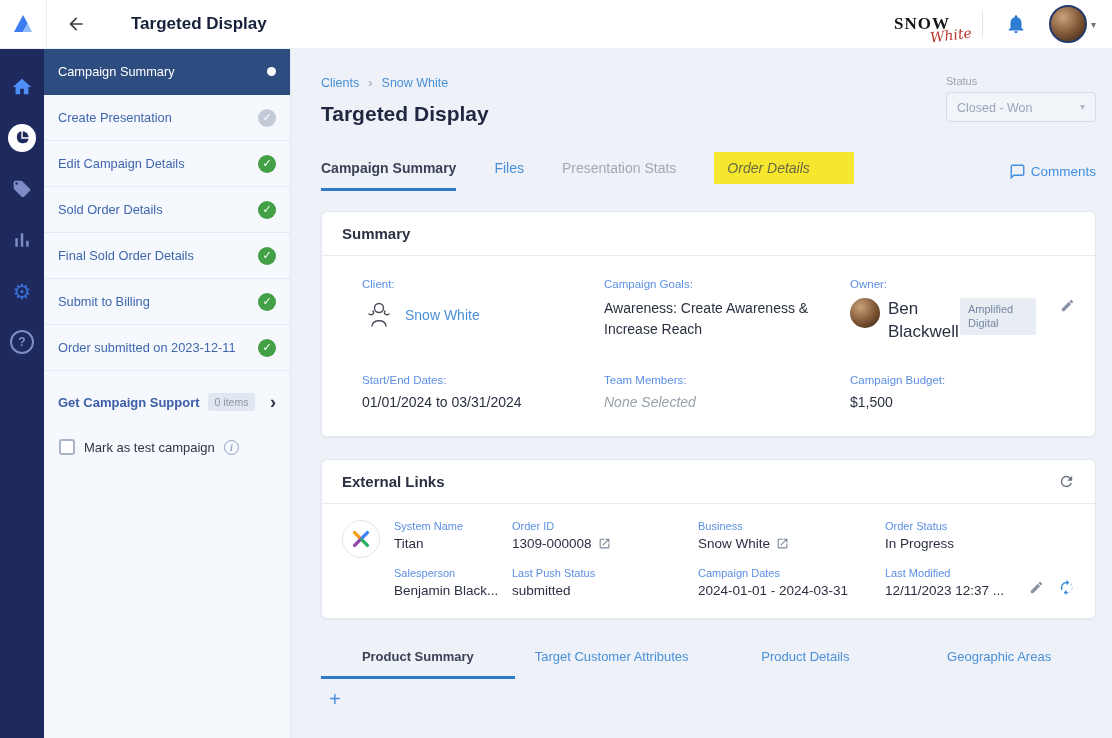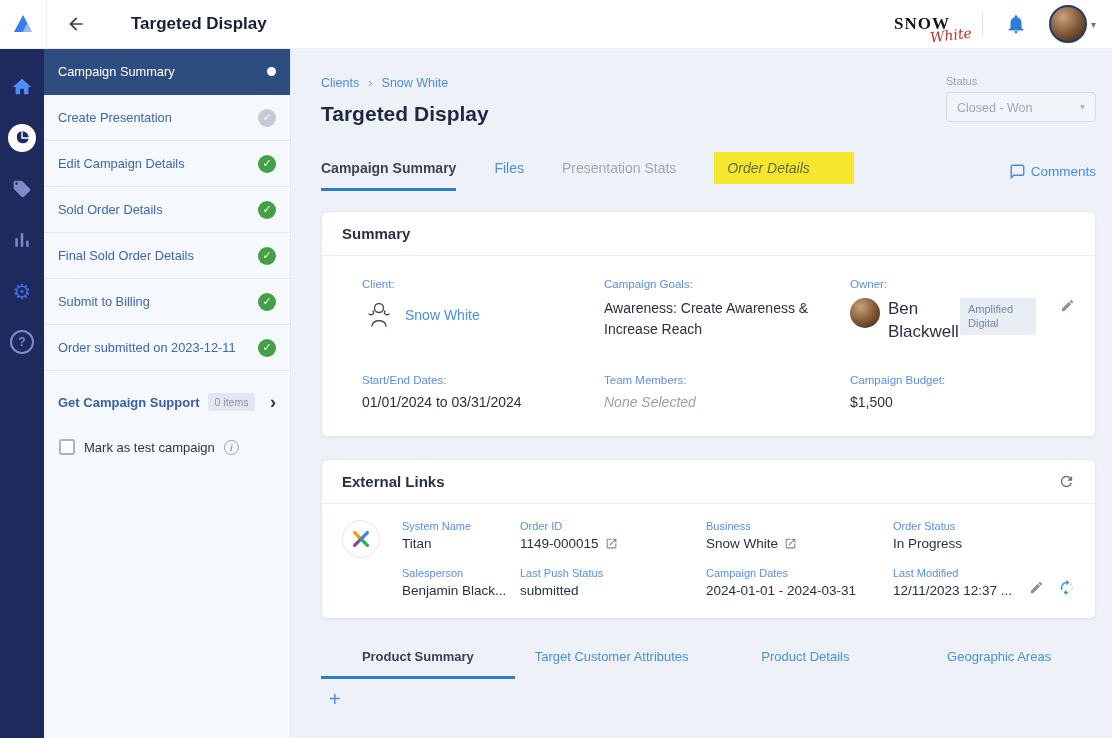--- a/index.html
+++ b/index.html
@@ -80,21 +80,21 @@
   .owner-row{display:flex;align-items:flex-start;gap:8px;}
   .owner-avatar{width:30px;height:30px;border-radius:50%;background:radial-gradient(circle at 35% 30%, #caa27a, #7c5434 55%, #33220f);flex:0 0 30px;}
   .owner-name{font-size:17px;color:#2a3040;width:64px;line-height:1.35;}
   .owner-badge{background:#e8edf4;color:#7688a3;font-size:11px;padding:4px 8px;width:60px;line-height:1.3;border-radius:2px;}
   .icon-btn{background:none;border:none;cursor:pointer;color:#8a93a3;padding:0;display:flex;align-items:center;}
   .owner-edit{margin-left:auto;align-self:flex-start;}
   .team-value{font-style:italic;color:#98a1ae;}
   
   .external-card{margin-top:22px;}
   .refresh-btn{color:#6b7380;}
-  .external-body{position:relative;padding:16px 20px 20px;display:flex;gap:22px;}
+  .external-body{position:relative;padding:16px 20px 20px;display:flex;gap:14px;}
   .x-logo{width:38px;height:38px;border-radius:50%;border:1px solid #e2e6ee;background:#fff;display:flex;align-items:center;justify-content:center;flex:0 0 38px;box-sizing:border-box;}
   .ext-grid{flex:1;display:grid;grid-template-columns:118px 186px 187px 1fr;row-gap:16px;min-width:0;}
   .ext-label{font-size:11px;color:#5b8fe3;margin-bottom:4px;}
   .ext-value{font-size:13.5px;color:#2a3040;display:flex;align-items:center;gap:6px;white-space:nowrap;}
   .ext-cell.last{padding-right:70px;overflow:hidden;}
   .ext-link-btn{color:#7a8699;}
   .ext-actions{position:absolute;right:20px;bottom:22px;display:flex;gap:14px;}
   .sync-btn{color:#3f8ee0;}
   
   .product-tabs{margin-top:30px;display:flex;}
@@ -334,21 +334,21 @@
             </svg>
           </div>
           <div class="ext-grid">
             <div class="ext-cell">
               <div class="ext-label">System Name</div>
               <div class="ext-value">Titan</div>
             </div>
             <div class="ext-cell">
               <div class="ext-label">Order ID</div>
               <div class="ext-value">
-                <span>1149-000015</span>
+                <span>1309-000008</span>
                 <button class="icon-btn ext-link-btn">
                   <svg width="13" height="13" viewBox="0 0 24 24">
                     <path d="M19 19H5V5h7V3H5a2 2 0 0 0-2 2v14a2 2 0 0 0 2 2h14c1.1 0 2-.9 2-2v-7h-2v7zM14 3v2h3.59l-9.83 9.83 1.41 1.41L19 6.41V10h2V3h-7z" fill="currentColor"></path>
                   </svg>
                 </button>
               </div>
             </div>
             <div class="ext-cell">
               <div class="ext-label">Business</div>
               <div class="ext-value">

